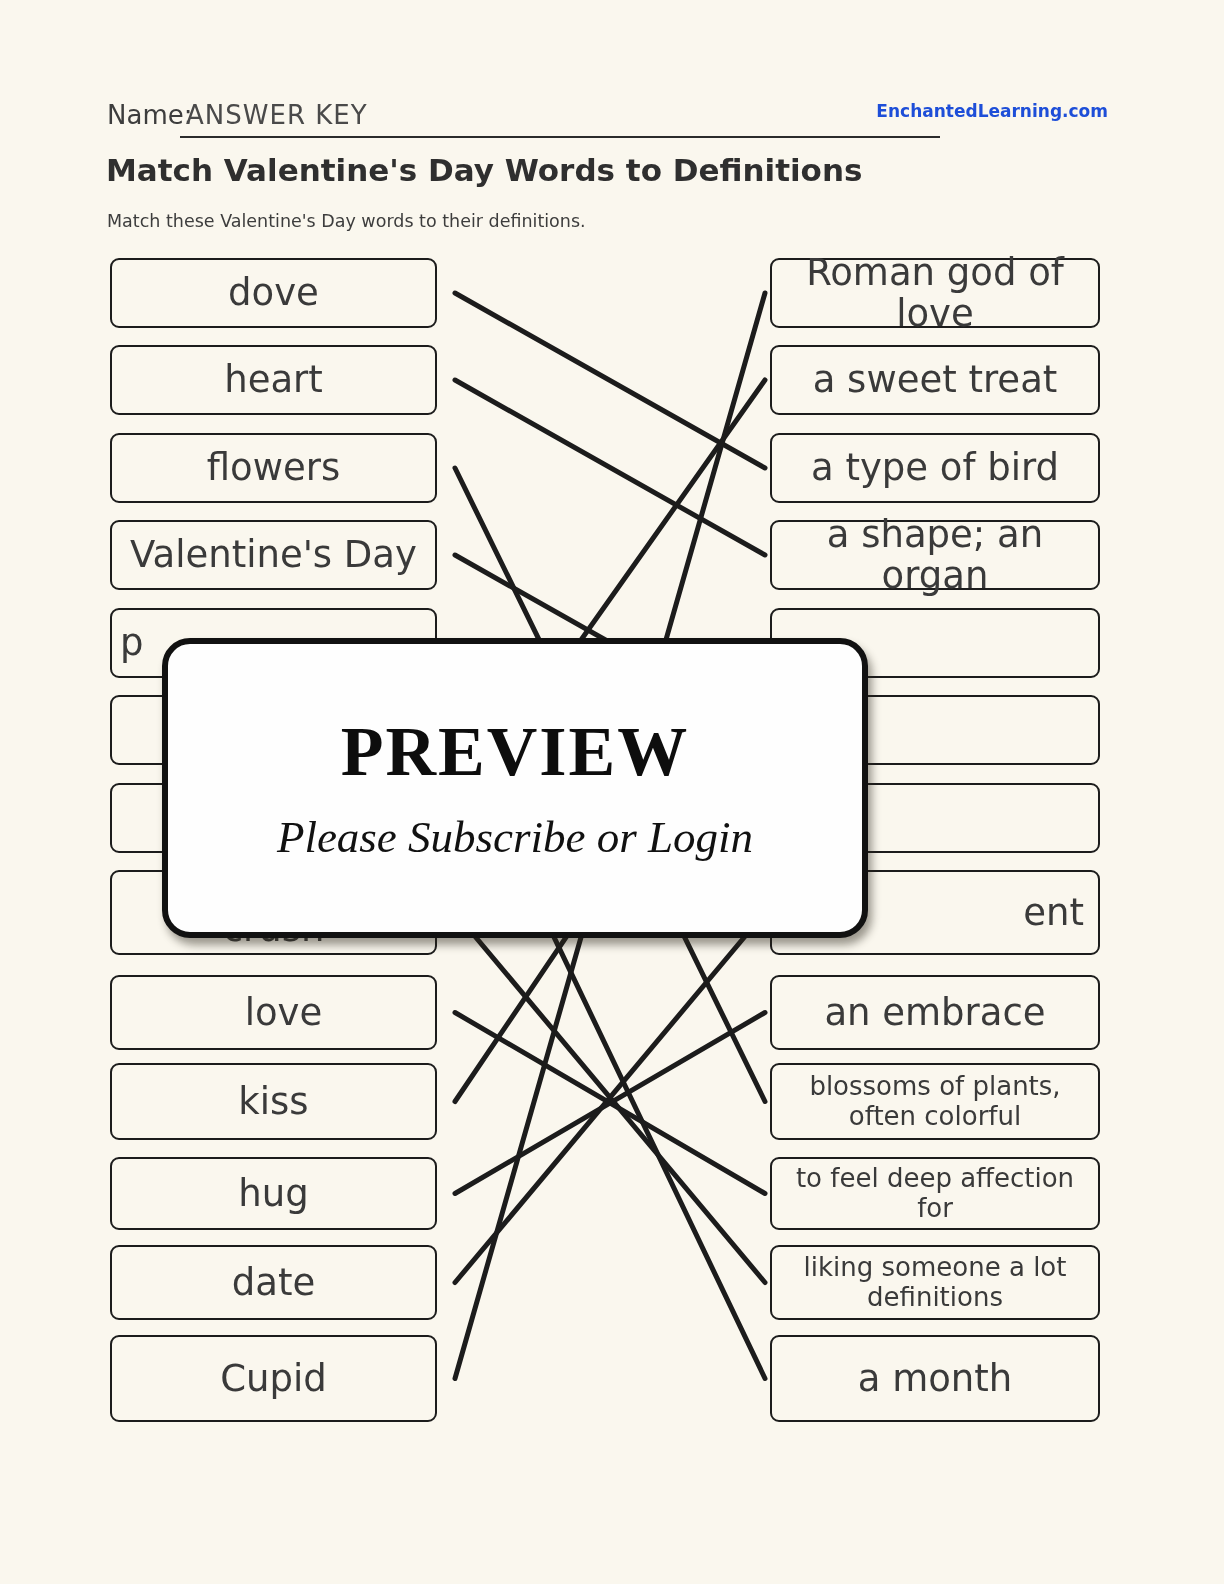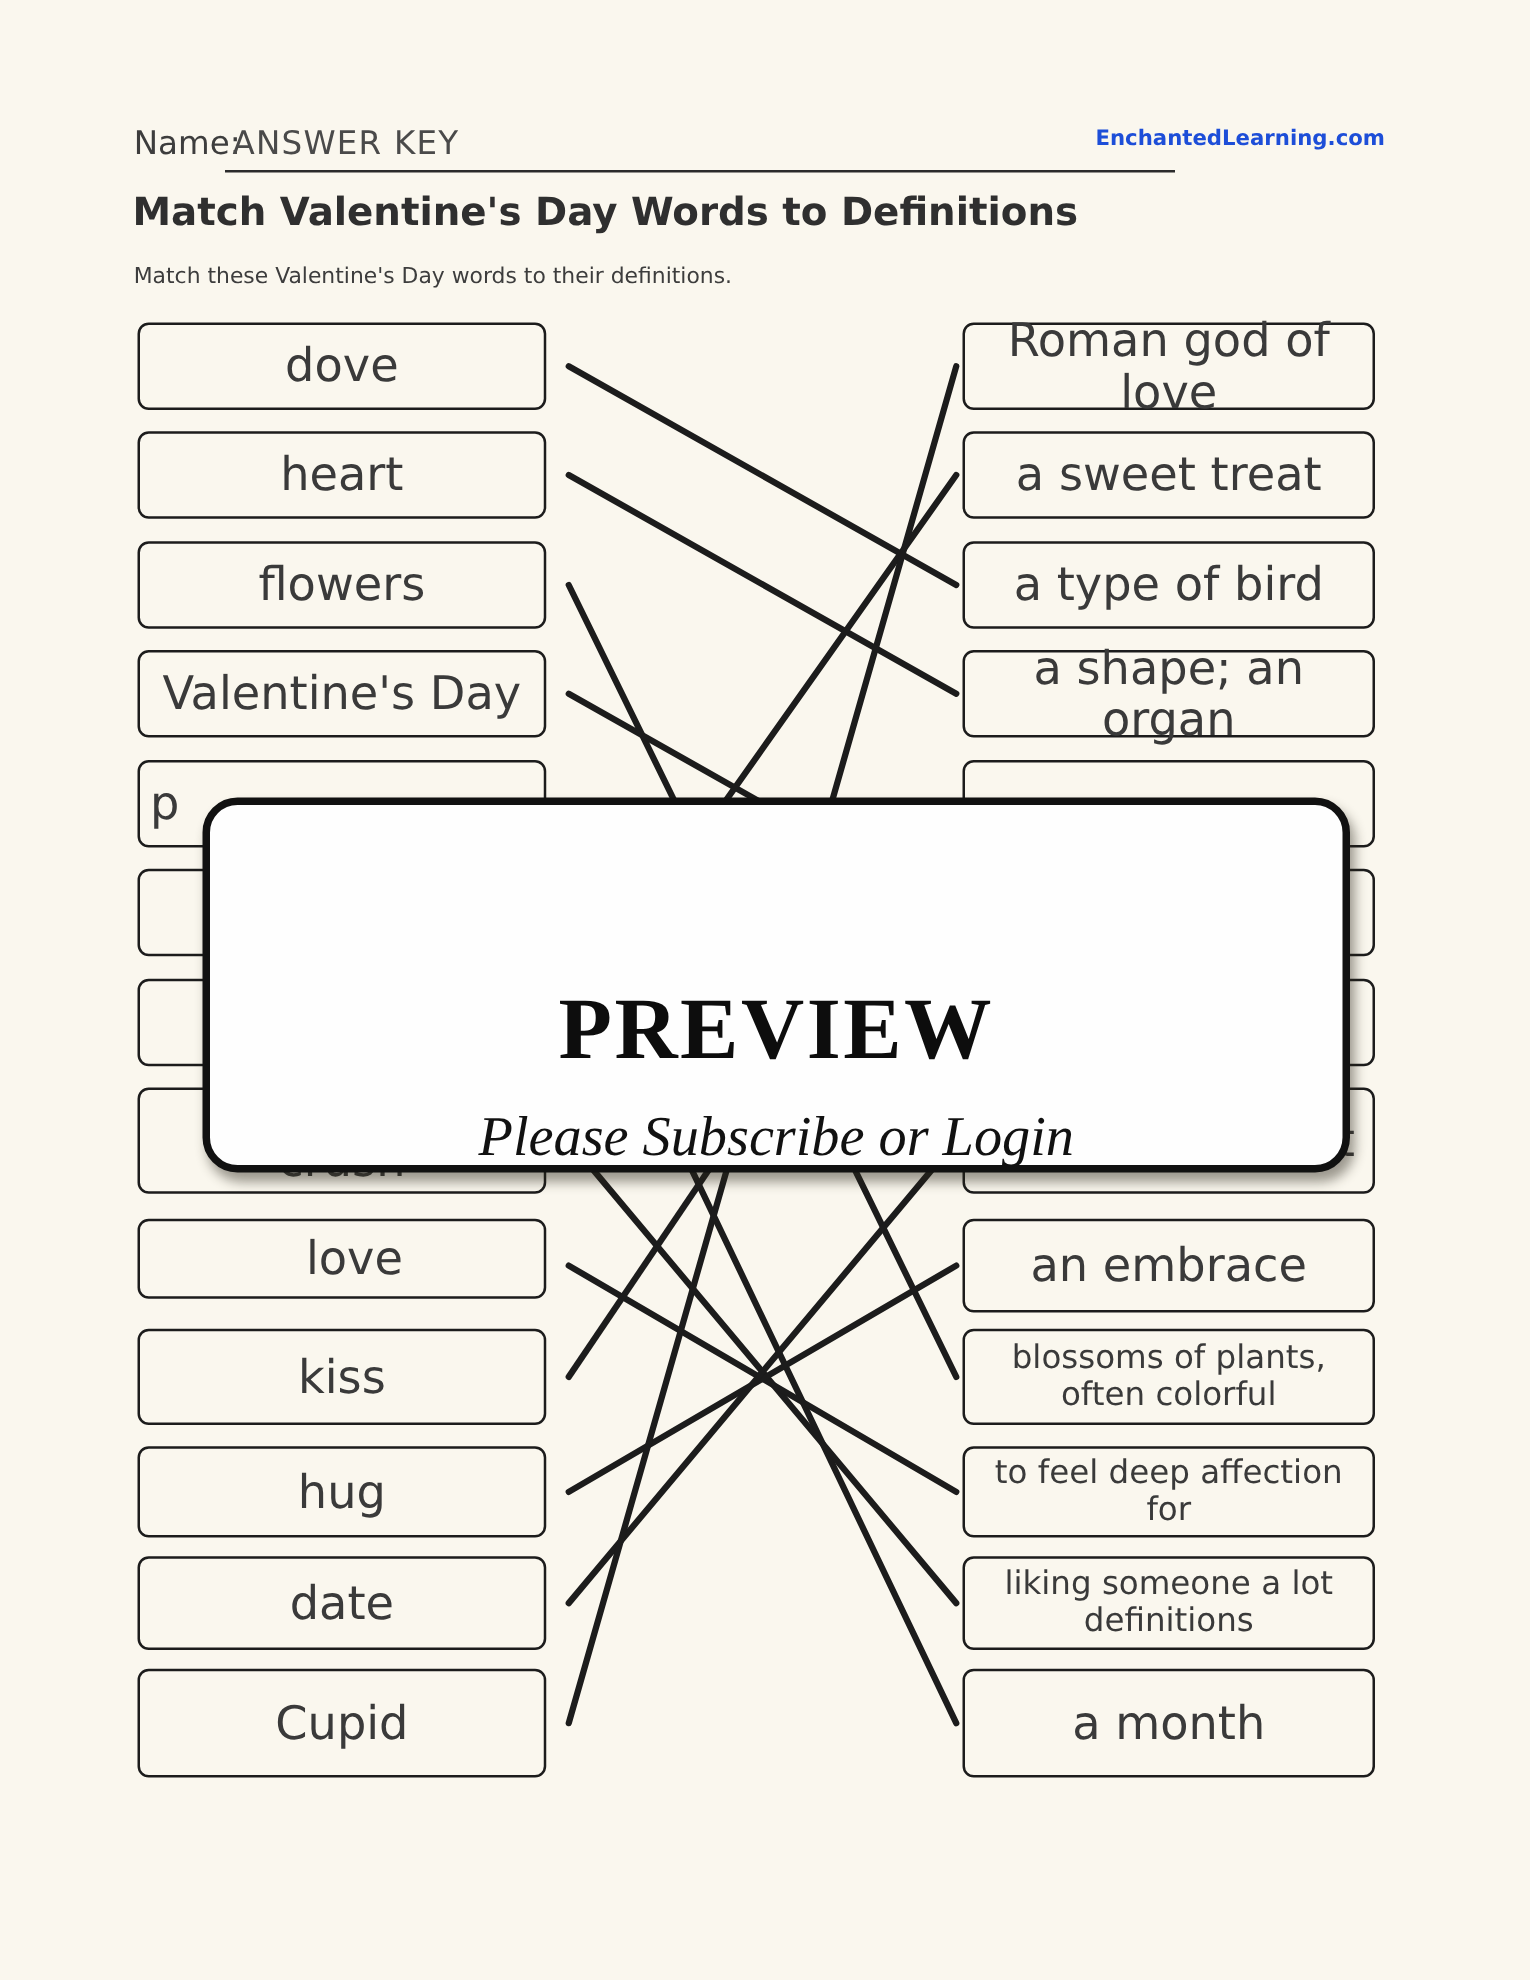--- a/index.html
+++ b/index.html
@@ -27,24 +27,24 @@
   }
   .wbox.lg{font-size:37px;}
   .wbox.sm{font-size:26px;}
   .wbox.al-left{justify-content:flex-start; padding-left:8px;}
   .wbox.al-right{justify-content:flex-end; padding-right:14px;}
   .wbox.low{align-items:flex-end; padding-bottom:4px;}
   
   .lines{left:0; top:0; pointer-events:none;}
   
   .preview{
-    left:162px; top:638px; width:918px; height:300px; box-sizing:border-box;
+    left:162px; top:638px; width:706px; height:300px; box-sizing:border-box;
     background:#fefefe; border:6px solid #111; border-radius:28px;
     box-shadow:4px 7px 9px rgba(40,35,25,0.45);
-    display:flex; flex-direction:column; align-items:center; justify-content:flex-end;
+    display:flex; flex-direction:column; align-items:center; justify-content:center;
     gap:28px;
   }
   .preview-title{
     font-family:"Liberation Serif","DejaVu Serif",serif;
     font-size:70px; font-weight:600; letter-spacing:2px; color:#0d0d0d; line-height:1;
   }
   .preview-sub{
     font-family:"Liberation Serif","DejaVu Serif",serif;
     font-style:italic; font-size:45px; color:#111; line-height:1;
   }
@@ -81,21 +81,21 @@
       </div>
       <div class="wbox lg" style="left: 110px; width: 327px; top: 695px; height: 70px;">
         <span></span>
       </div>
       <div class="wbox lg" style="left: 110px; width: 327px; top: 783px; height: 70px;">
         <span></span>
       </div>
       <div class="wbox lg low" style="left: 110px; width: 327px; top: 870px; height: 85px;">
         <span>crush</span>
       </div>
-      <div class="wbox lg" style="left: 110px; width: 327px; top: 975px; height: 64px; padding-left: 28px;">
+      <div class="wbox lg" style="left: 110px; width: 327px; top: 975px; height: 75px; padding-left: 28px;">
         <span>love</span>
       </div>
       <div class="wbox lg" style="left: 110px; width: 327px; top: 1063px; height: 77px;">
         <span>kiss</span>
       </div>
       <div class="wbox lg" style="left: 110px; width: 327px; top: 1157px; height: 73px;">
         <span>hug</span>
       </div>
       <div class="wbox lg" style="left: 110px; width: 327px; top: 1245px; height: 75px;">
         <span>date</span>

